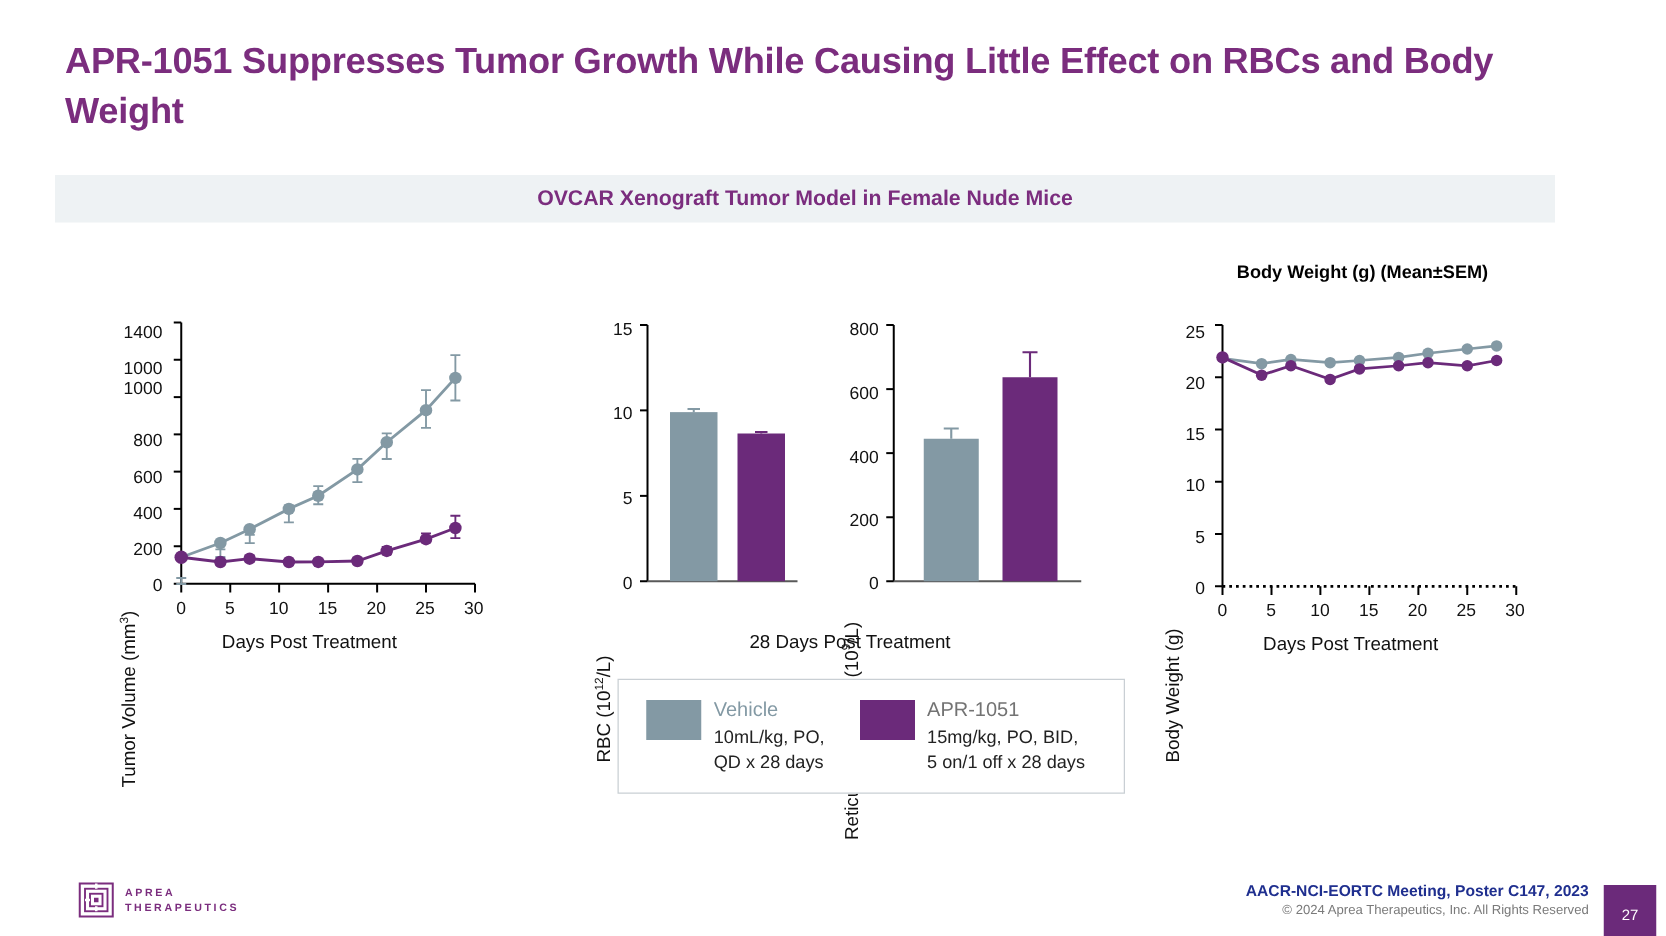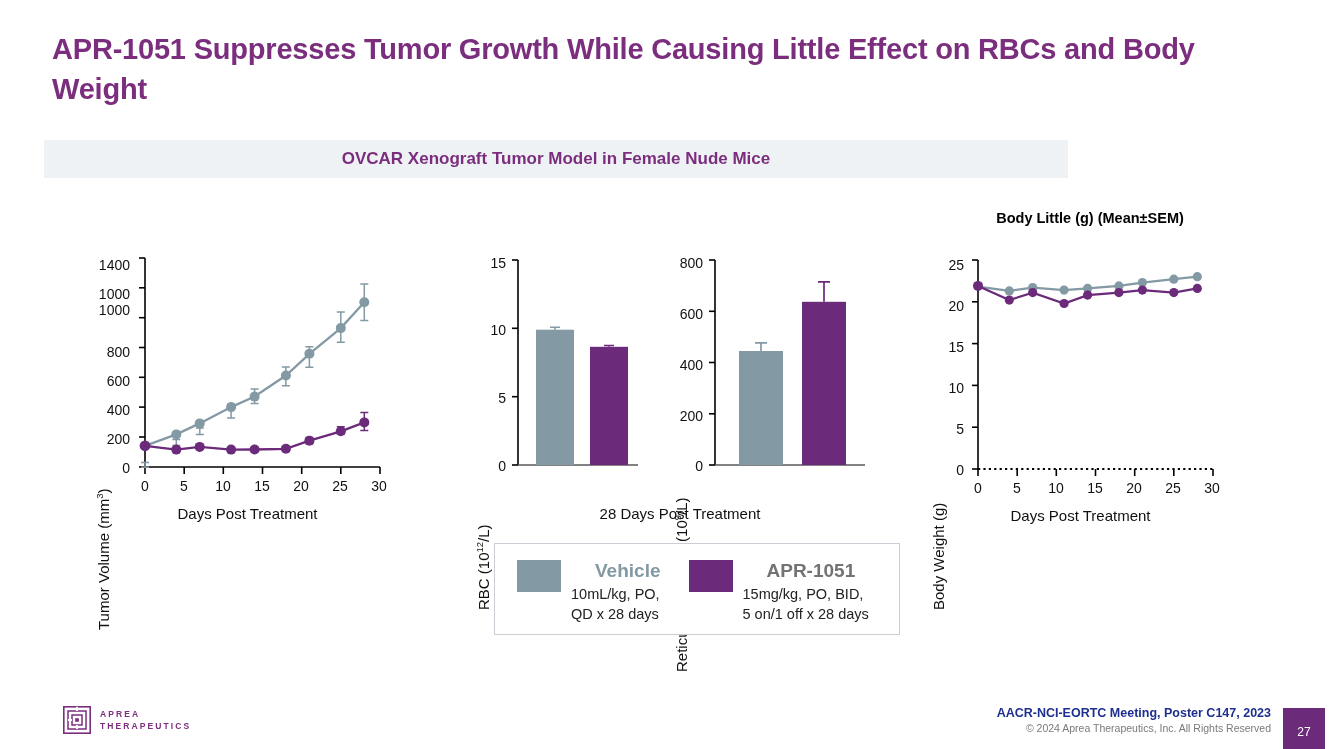--- a/index.html
+++ b/index.html
@@ -15,21 +15,21 @@
 
   
   .title {
     position:absolute; left:52px; top:30px; width:1200px;
     font-size:29px; font-weight:bold; line-height:1.37;
     color:#7b2d7e; letter-spacing:-0.2px;
   }
 
   
   .banner {
-    position:absolute; left:44px; top:140px; width:1024px; height:38px;
+    position:absolute; left:44px; top:140px; width:1200px; height:38px;
     background:#eef2f4;
     display:flex; align-items:center; justify-content:center;
   }
   .banner-text { font-size:17px; font-weight:bold; color:#7b2d7e; }
 
   
   .panel { position:absolute; }
   .panel-title {
     font-size:14.5px; font-weight:bold; color:#000; text-align:center;
     white-space:nowrap;
@@ -57,21 +57,21 @@
 
   
   .legend-box {
     position:absolute; left:494px; top:543px; width:406px; height:92px;
     border:1px solid #c9cfd4; background:#fff;
     box-sizing:border-box;
   }
   .legend-inner { display:flex; padding:14px 0 0 22px; gap:28px; }
   .legend-item { display:flex; gap:10px; }
   .swatch { width:44px; height:32px; flex:0 0 auto; margin-top:2px; }
-  .legend-name { font-size:19px; font-weight:bold; line-height:1.35;margin-left:24px; }
+  .legend-name { font-size:16px; font-weight:normal; line-height:1.35; }
   .legend-detail { font-size:14.5px; color:#222; line-height:1.38; }
 
   
   .logo-wrap { position:absolute; left:50px; top:706px; display:flex; align-items:center; gap:9px;padding-left:13px; }
   .logo-text { font-size:8.5px; font-weight:bold; color:#7b2d7e; letter-spacing:2.1px; line-height:1.42; }
 
   .footer-right { position:absolute; right:62px; top:706px; text-align:right; }
   .footer-meeting { font-size:12.5px; font-weight:bold; color:#1f2f8f; }
   .footer-copy { font-size:10.5px; color:#7a7a7a; margin-top:2px; }
   .page-badge {
@@ -254,21 +254,21 @@
       </g>
       <g stroke="#6b2a7a" stroke-width="1.7" fill="none">
         <path d="M117,46.8 L117,26.8 M111,26.8 L123,26.8"></path>
       </g>
     </svg>
 
     <div class="axis-title-x" style="left:70px; top:295px; width:300px;">28 Days Post Treatment</div>
   </div>
 
   <div class="panel" style="left:900px; top:210px; width:380px; height:320px;">
-    <div class="panel-title" style="width:380px;">Body Little (g) (Mean±SEM)</div>
+    <div class="panel-title" style="width:380px;">Body Weight (g) (Mean±SEM)</div>
 
     <div class="axis-title-y" style="left:30px; top:400px;">Body Weight (g)</div>
 
     <div class="tick-label tick-y" style="left:16px; top:47px; width:48px;">25</div>
     <div class="tick-label tick-y" style="left:16px; top:88px; width:48px;">20</div>
     <div class="tick-label tick-y" style="left:16px; top:129px; width:48px;">15</div>
     <div class="tick-label tick-y" style="left:16px; top:170px; width:48px;">10</div>
     <div class="tick-label tick-y" style="left:16px; top:211px; width:48px;">5</div>
     <div class="tick-label tick-y" style="left:16px; top:252px; width:48px;">0</div>
 

